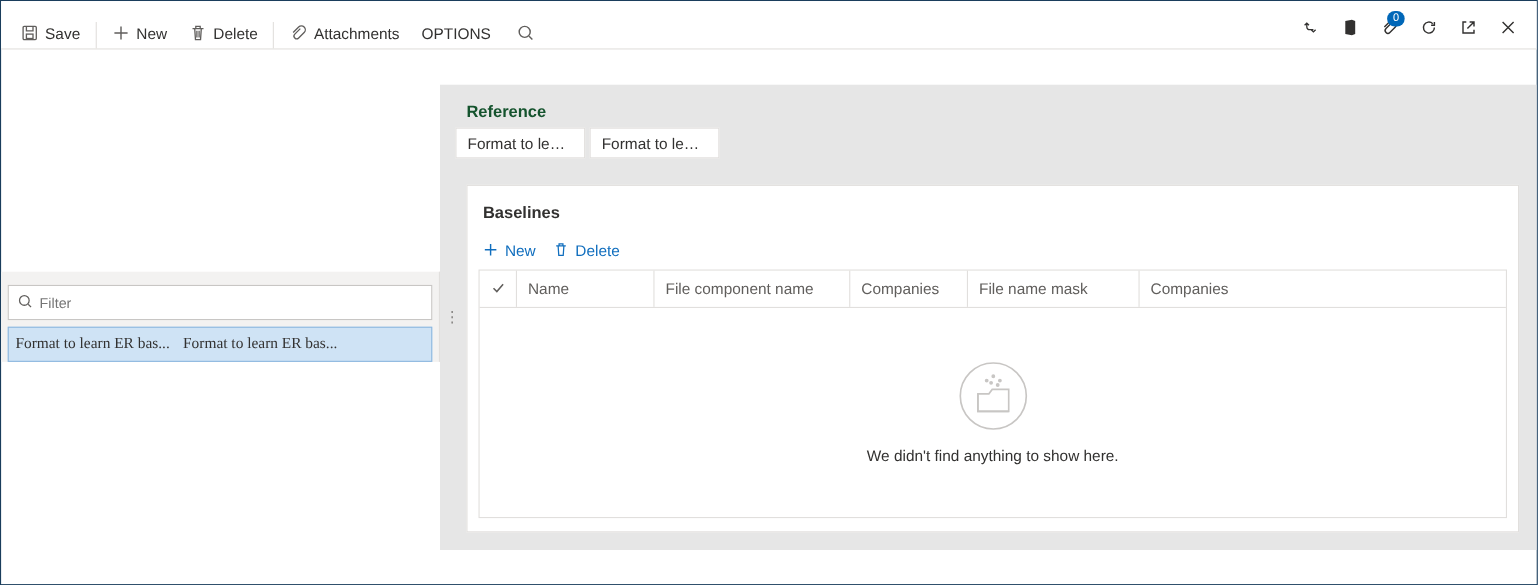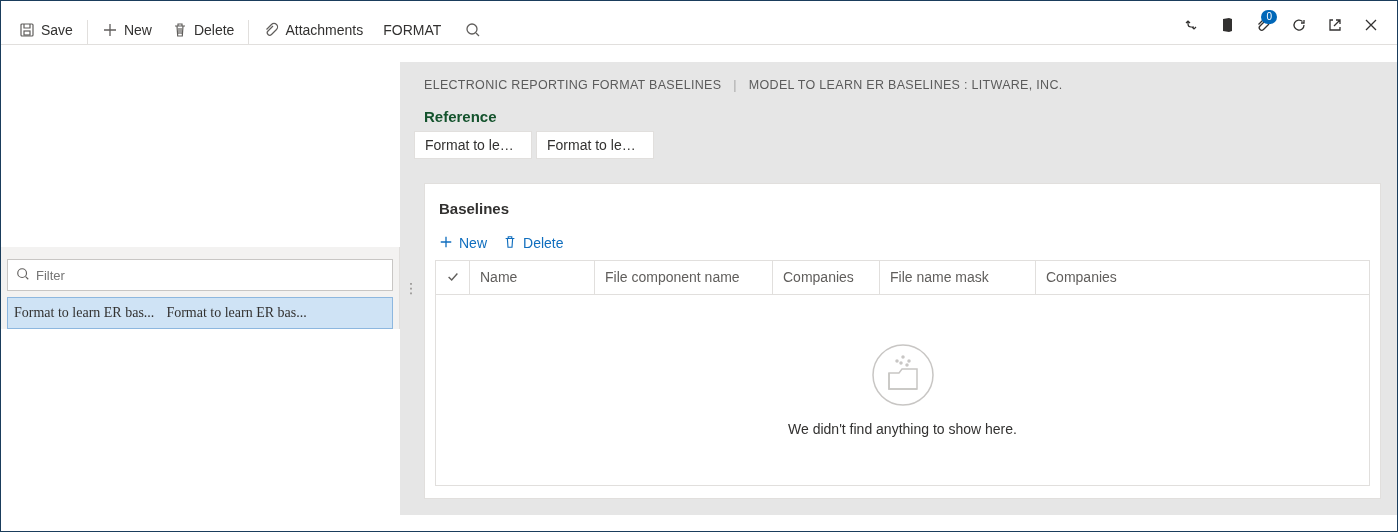--- a/index.html
+++ b/index.html
@@ -242,21 +242,21 @@
   <div class="vsep"></div>
   <div class="action-btn">
     <span class="ico">
       <svg viewBox="0 0 16 16" width="16" height="16" fill="none" stroke-width="1.2">
           <path d="M10 4 5 9c-1 1-1 2.5 0 3.5s2.5 1 3.5 0l5-5c1.4-1.4 1.4-3.6 0-5s-3.6-1.4-5 0l-5 5"></path>
         </svg>
     </span>
     <span>Attachments</span>
   </div>
   <div class="action-btn">
-    <span>FORMAT</span>
+    <span>OPTIONS</span>
   </div>
   <div class="action-btn" style="padding:6px 14px;">
     <span class="ico">
       <svg viewBox="0 0 16 16" width="16" height="16" fill="none" stroke-width="1.3">
           <circle cx="7" cy="7" r="5"></circle>
           <path d="M11 11l3 3"></path>
         </svg>
     </span>
   </div>
 
@@ -320,25 +320,20 @@
       <input type="text" placeholder="Filter" style="">
     </div>
     <div class="list-row">
       <span>Format to learn ER bas...</span>
       <span>Format to learn ER bas...</span>
     </div>
   </div>
 
   <div class="right-pane">
     <div class="drag-handle">⋮</div>
-    <div class="crumb">
-      <span>ELECTRONIC REPORTING FORMAT BASELINES</span>
-      <span class="sep">|</span>
-      <span>MODEL TO LEARN ER BASELINES : LITWARE, INC.</span>
-    </div>
     <div class="ref-label">Reference</div>
     <div class="ref-boxes">
       <div class="ref-box">Format to lear...</div>
       <div class="ref-box">Format to lear...</div>
     </div>
 
     <div class="card">
       <div class="card-title">Baselines</div>
       <div class="card-toolbar">
         <div class="link">

